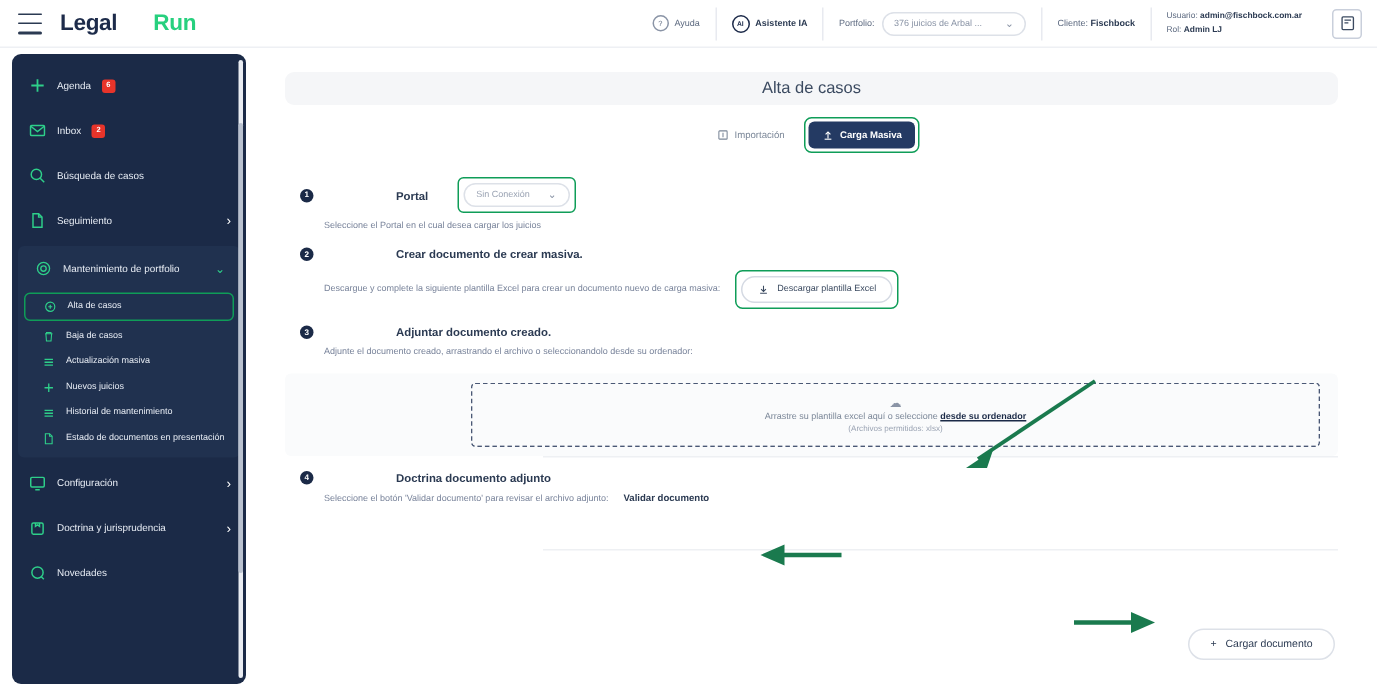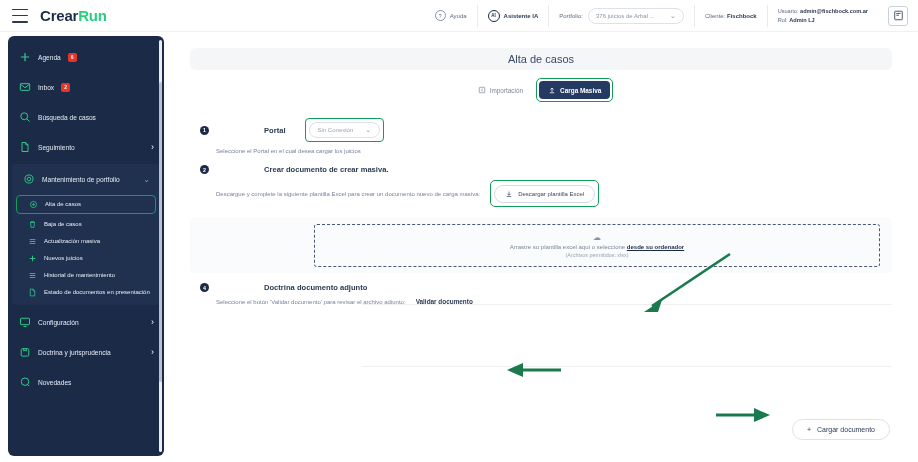--- a/index.html
+++ b/index.html
@@ -21,21 +21,21 @@
   .hamburger {
     margin-left: 12px; width: 16px; height: 14px;
     display: flex; flex-direction: column; justify-content: space-between;
     cursor: pointer;
   }
   .hamburger i { display: block; height: 1.6px; background: #2b3a52; border-radius: 1px; }
   .logo {
     margin-left: 12px; font-size: 15px; font-weight: bold; letter-spacing: -.2px;
   }
   .logo .a { color: #1d2b4a; }
-  .logo .b { color: #27d07e; }
+  .logo .b { color: #27d07e; padding-left: 24px; }
 
   .topright { margin-left: auto; display: flex; align-items: center; height: 32px; }
   .tr-cell {
     display: flex; align-items: center; height: 22px; padding: 0 10px;
     border-left: 1px solid #e8eaf0; font-size: 6px; color: #5d6a80; white-space: nowrap;
   }
   .tr-cell.first { border-left: none; }
   .circ-icon {
     width: 11px; height: 11px; border-radius: 50%;
     border: 1px solid #8a94a6; margin-right: 4px;
@@ -189,21 +189,21 @@
 </head>
 <body>
 
 <div class="topbar">
   <div class="hamburger">
     <i></i>
       <i></i>
       <i></i>
   </div>
   <div class="logo">
-    <span class="a">Crear</span><span class="b">Run</span>
+    <span class="a">Legal</span><span class="b">Run</span>
   </div>
 
   <div class="topright">
     <div class="tr-cell first">
       <span class="circ-icon">?</span>
       <span>Ayuda</span>
     </div>
 
     <div class="tr-cell">
       <span class="ai-icon">AI</span>
@@ -460,20 +460,27 @@
                 <line x1="8" y1="3" x2="8" y2="10.5"></line>
                   <path d="M4.8 7.4 L8 10.6 L11.2 7.4"></path>
                   <line x1="3.5" y1="13" x2="12.5" y2="13"></line>
               </svg>
               <span>Descargar plantilla Excel</span>
             </span>
           </span>
         </div>
       </div>
 
+      <div class="step">
+        <div class="step-head">
+          <span class="step-num">3</span>
+          <span class="step-title">Adjuntar documento creado.</span>
+        </div>
+        <div class="step-sub">Adjunte el documento creado, arrastrando el archivo o seleccionandolo desde su ordenador:</div>
+      </div>
     </div>
 
     <div class="sep" style="top:268px"></div>
 
     <div class="dropzone">
       <div class="dz-inner">
         <span class="dz-ico">☁</span>
         <div class="dz-t1">
           <span>Arrastre su plantilla excel aquí o seleccione </span><span class="dz-link">desde su ordenador</span>
         </div>

